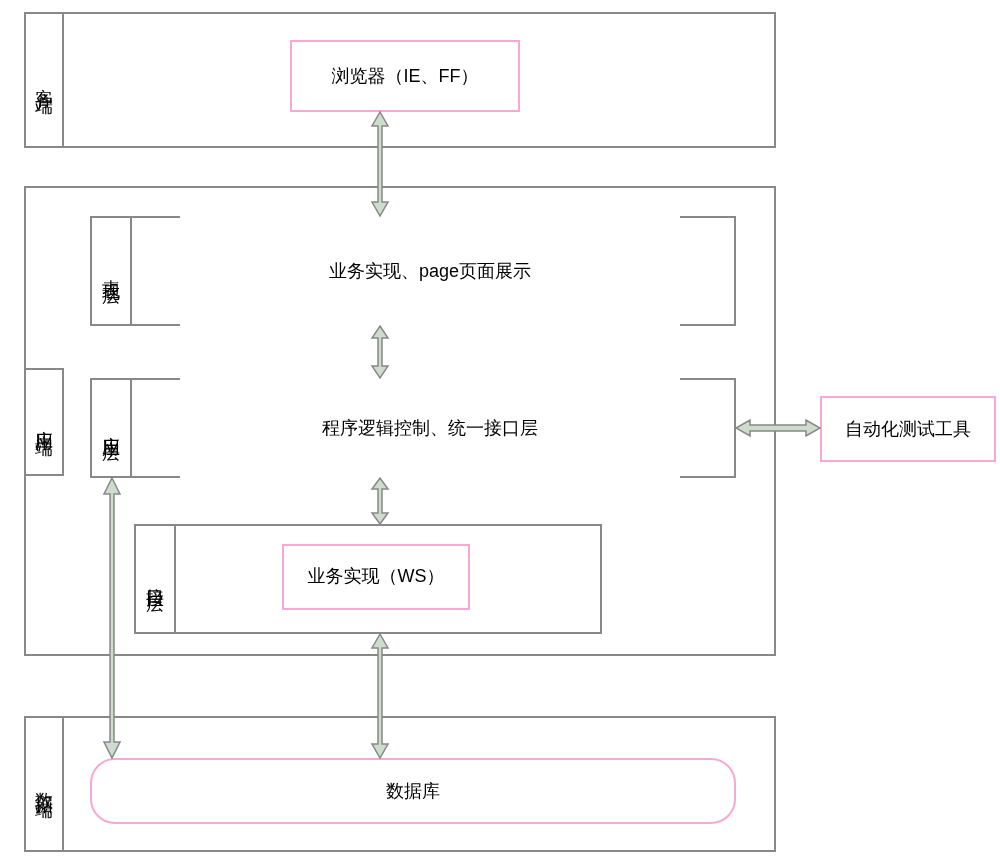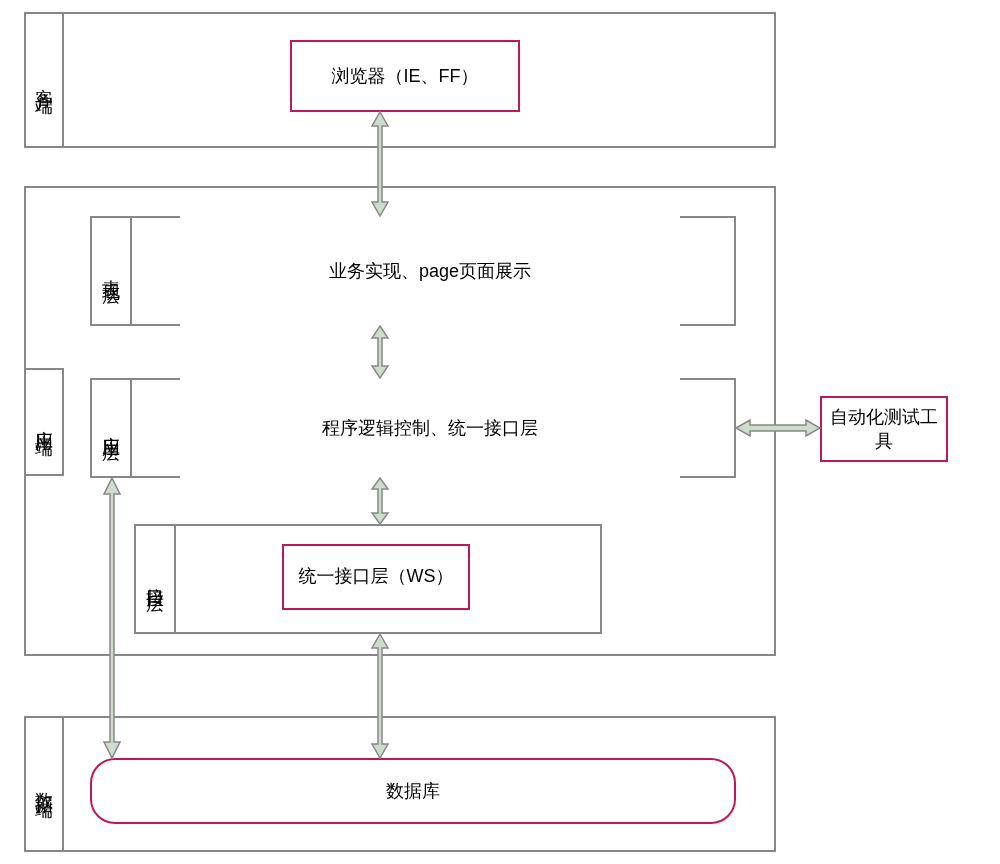--- a/index.html
+++ b/index.html
@@ -11,21 +11,21 @@
     background: #fff;
     position: relative;
   }
   .outer-box {
     position: absolute;
     border: 2px solid #888;
     background: #fff;
   }
   .inner-box {
     position: absolute;
-    border: 2px solid #be185d;
+    border: 2px solid #f9a8d4;
     background: #fff;
     display: flex;
     align-items: center;
     justify-content: center;
     text-align: center;
   }
   .vert-label-box {
     position: absolute;
     border: 2px solid #888;
     background: #fff;
@@ -78,32 +78,32 @@
 </div>
 <div class="inner-box" style="left:180px; top:378px; width:500px; height:100px; border:none;">
   <span>程序逻辑控制、统一接口层</span>
 </div>
 
 <div class="sublayer-box" style="left:134px; top:524px; width:468px; height:110px;"></div>
 <div class="vert-label-box" style="left:134px; top:524px; width:42px; height:110px;">
   <span>接口层</span>
 </div>
 <div class="inner-box" style="left:282px; top:544px; width:188px; height:66px; line-height:1.4;">
-  <span>统一接口层（WS）</span>
+  <span>业务实现（WS）</span>
 </div>
 
 <div class="outer-box" style="left:24px; top:716px; width:752px; height:136px;"></div>
 <div class="vert-label-box" style="left:24px; top:716px; width:40px; height:136px;">
   <span>数据端</span>
 </div>
 <div class="inner-box" style="left:90px; top:758px; width:646px; height:66px;border-radius:25px;">
   <span>数据库</span>
 </div>
 
-<div class="inner-box" style="left:820px; top:396px; width:128px; height:66px;">
+<div class="inner-box" style="left:820px; top:396px; width:176px; height:66px;">
   <span>自动化测试工具</span>
 </div>
 
 <svg class="arrow" style="left:368px; top:112px; width:24px; height:104px;" viewBox="0 0 24 104">
   <polygon points="12,0 20,14 14,14 14,90 20,90 12,104 4,90 10,90 10,14 4,14" fill="#cddccd" stroke="#888" stroke-width="1.5"></polygon>
 </svg>
 
 <svg class="arrow" style="left:368px; top:326px; width:24px; height:52px;" viewBox="0 0 24 52">
   <polygon points="12,0 20,12 14,12 14,40 20,40 12,52 4,40 10,40 10,12 4,12" fill="#cddccd" stroke="#888" stroke-width="1.5"></polygon>
 </svg>

